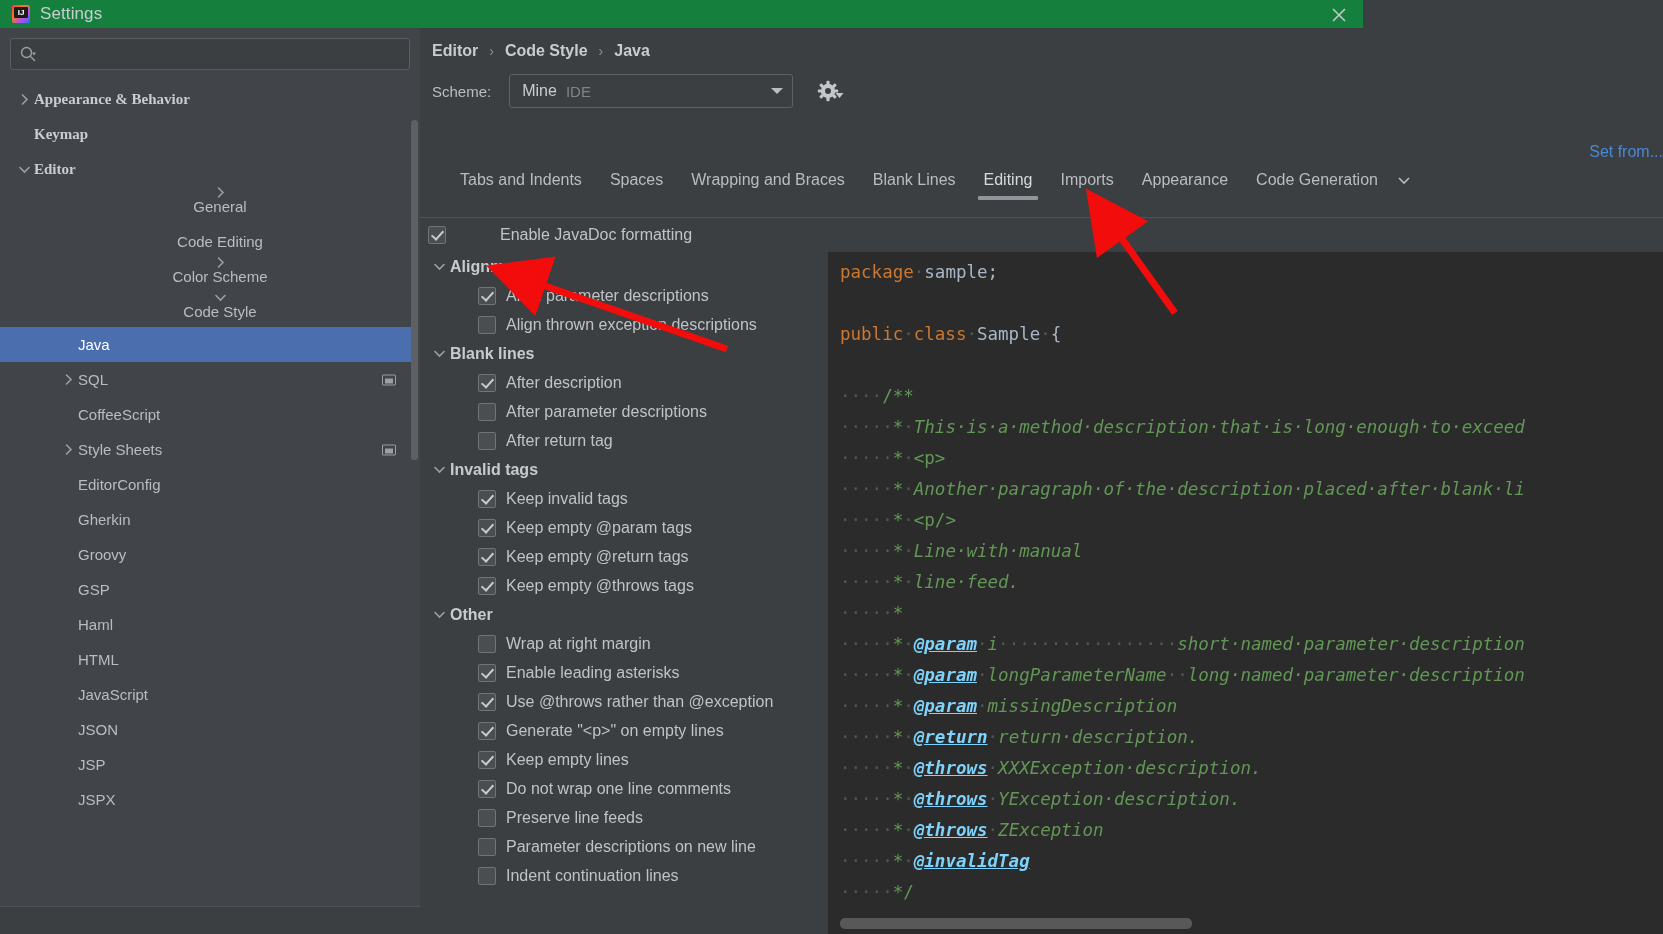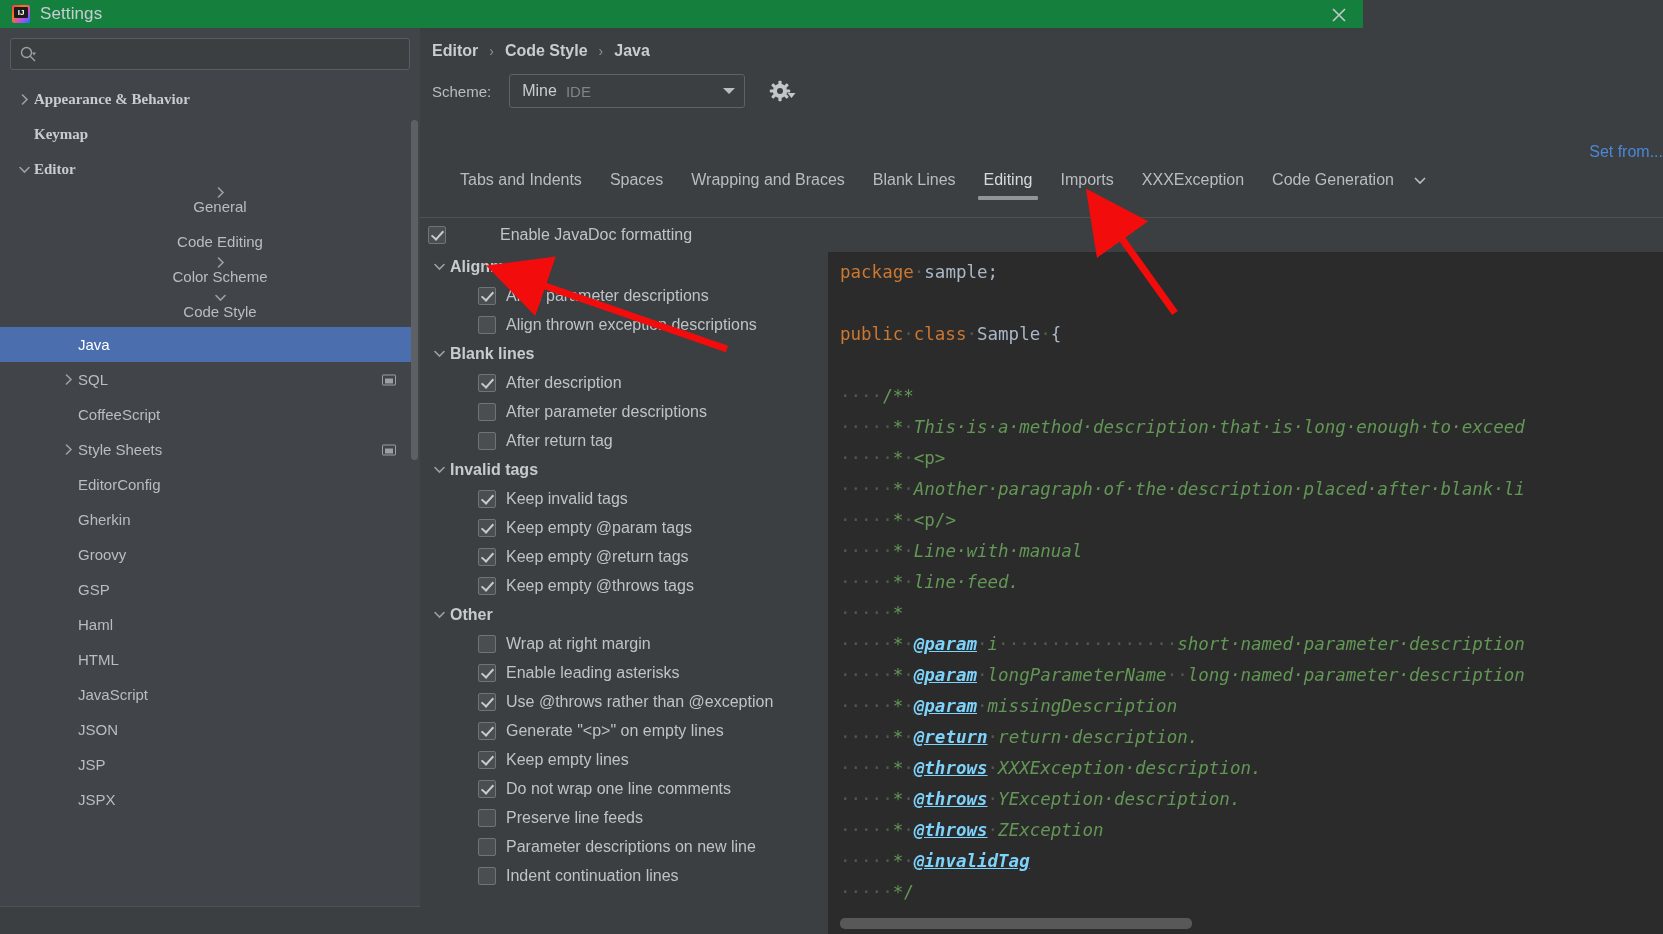--- a/index.html
+++ b/index.html
@@ -96,21 +96,21 @@
     padding: 14px 0 0 12px; font-size: 16px;
   }
   .bc-item { font-weight: bold; color: #c8cdd2; }
   .bc-sep { color: #8d9197; margin: 0 11px; font-size: 14px; }
 
   .scheme-row {
     display: flex; align-items: center; padding: 14px 0 0 12px;
   }
   .scheme-label { font-size: 15px; color: #b9bcc0; margin-right: 18px; }
   .scheme-combo {
-    width: 236px; height: 34px; background: #3c3f41;
+    width: 284px; height: 34px; background: #3c3f41;
     border: 1px solid #5e6264; border-radius: 3px;
     display: flex; align-items: center; padding: 0 8px 0 12px; cursor: pointer; justify-content: space-between;
   }
   .scheme-name { font-size: 16px; color: #c8cdd2; }
   .scheme-sub { font-size: 15px; color: #7f8489; margin-left: 9px; }
   .scheme-caret { margin-left: auto; }
   .gear-btn {
     margin-left: 22px; width: 26px; height: 26px; cursor: pointer;
     display: flex; align-items: center; justify-content: center; position: relative;
   }
@@ -455,21 +455,21 @@
 
     <div class="setfrom">Set from...</div>
 
     <div class="tabs" id="tabs">
         <div class="tab">Tabs and Indents</div>
         <div class="tab">Spaces</div>
         <div class="tab">Wrapping and Braces</div>
         <div class="tab">Blank Lines</div>
         <div class="tab active">Editing</div>
         <div class="tab">Imports</div>
-        <div class="tab">XXXException</div>
+        <div class="tab">Appearance</div>
         <div class="tab">Code Generation</div>
         <div class="tab-more"><svg width="12" height="9" viewBox="0 0 12 9">
             <path d="M1 2 L6 7 L11 2" stroke="#b9bcc0" stroke-width="1.6" fill="none"></path>
           </svg></div>
       </div>
     <div class="tabs-underline"></div>
 
     <div class="enable-row">
       <span class="cb checked" id="enable-cb"></span>
       <span class="lbl">Enable JavaDoc formatting</span>

